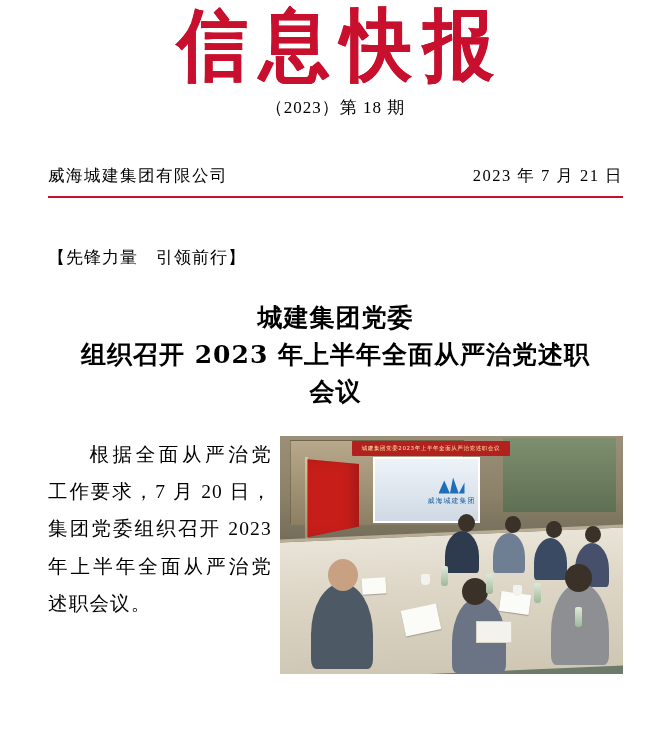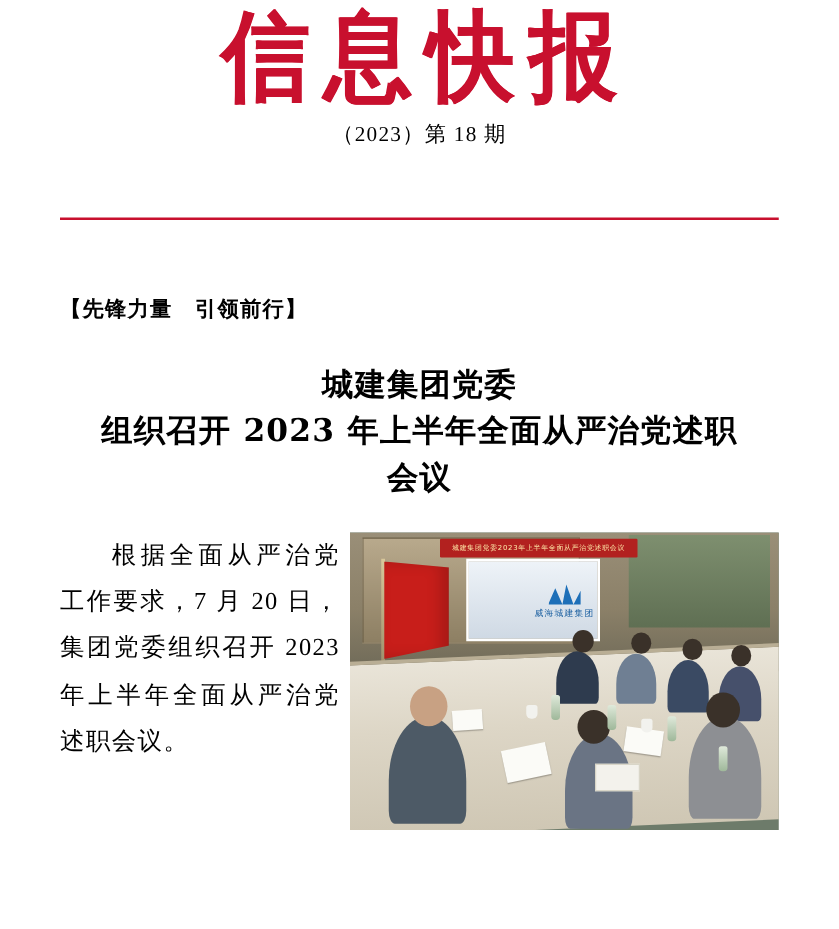--- a/index.html
+++ b/index.html
@@ -62,23 +62,23 @@
   .pub-name { white-space: nowrap; }
   .pub-date { white-space: nowrap; }
   .red-rule {
     height: 2px;
     background: #c8102e;
     margin-top: 9px;
   }
 
   
   .column-head {
-    margin-top: 60px;
+    margin-top: 48px;
     font-size: 17px;
-    font-weight: bold;
+    font-weight: normal;
     letter-spacing: 1px;
   }
 
   
   .article-title {
     margin-top: 30px;
     text-align: center;
     font-family: "DejaVu Serif", "Liberation Serif", serif;
     font-weight: bold;
     font-size: 25px;
@@ -211,20 +211,22 @@
 
 <div class="page">
 
   <div class="masthead">
     <div class="masthead-title">信息快报</div>
   </div>
 
   <div class="issue-line">（2023）第 18 期</div>
 
   <div class="pub-row">
+    <div class="pub-name">威海城建集团有限公司</div>
+    <div class="pub-date">2023 年 7 月 21 日</div>
   </div>
   <div class="red-rule"></div>
 
   <div class="column-head">【先锋力量　引领前行】</div>
 
   <div class="article-title">
     <div>城建集团党委</div>
     <div>组织召开 2023 年上半年全面从严治党述职</div>
     <div>会议</div>
   </div>

